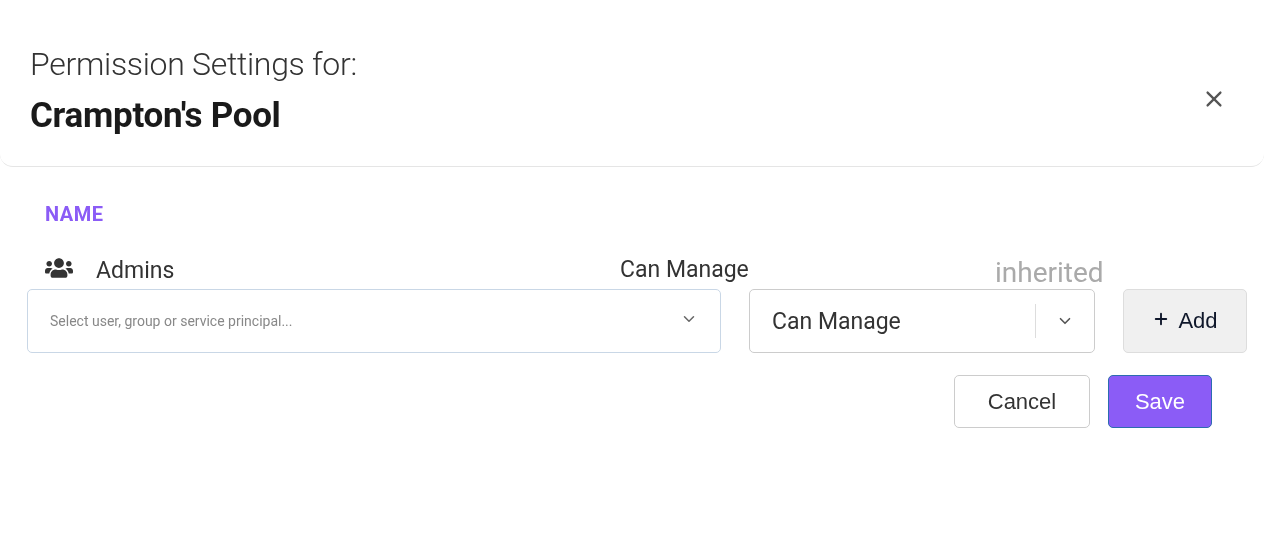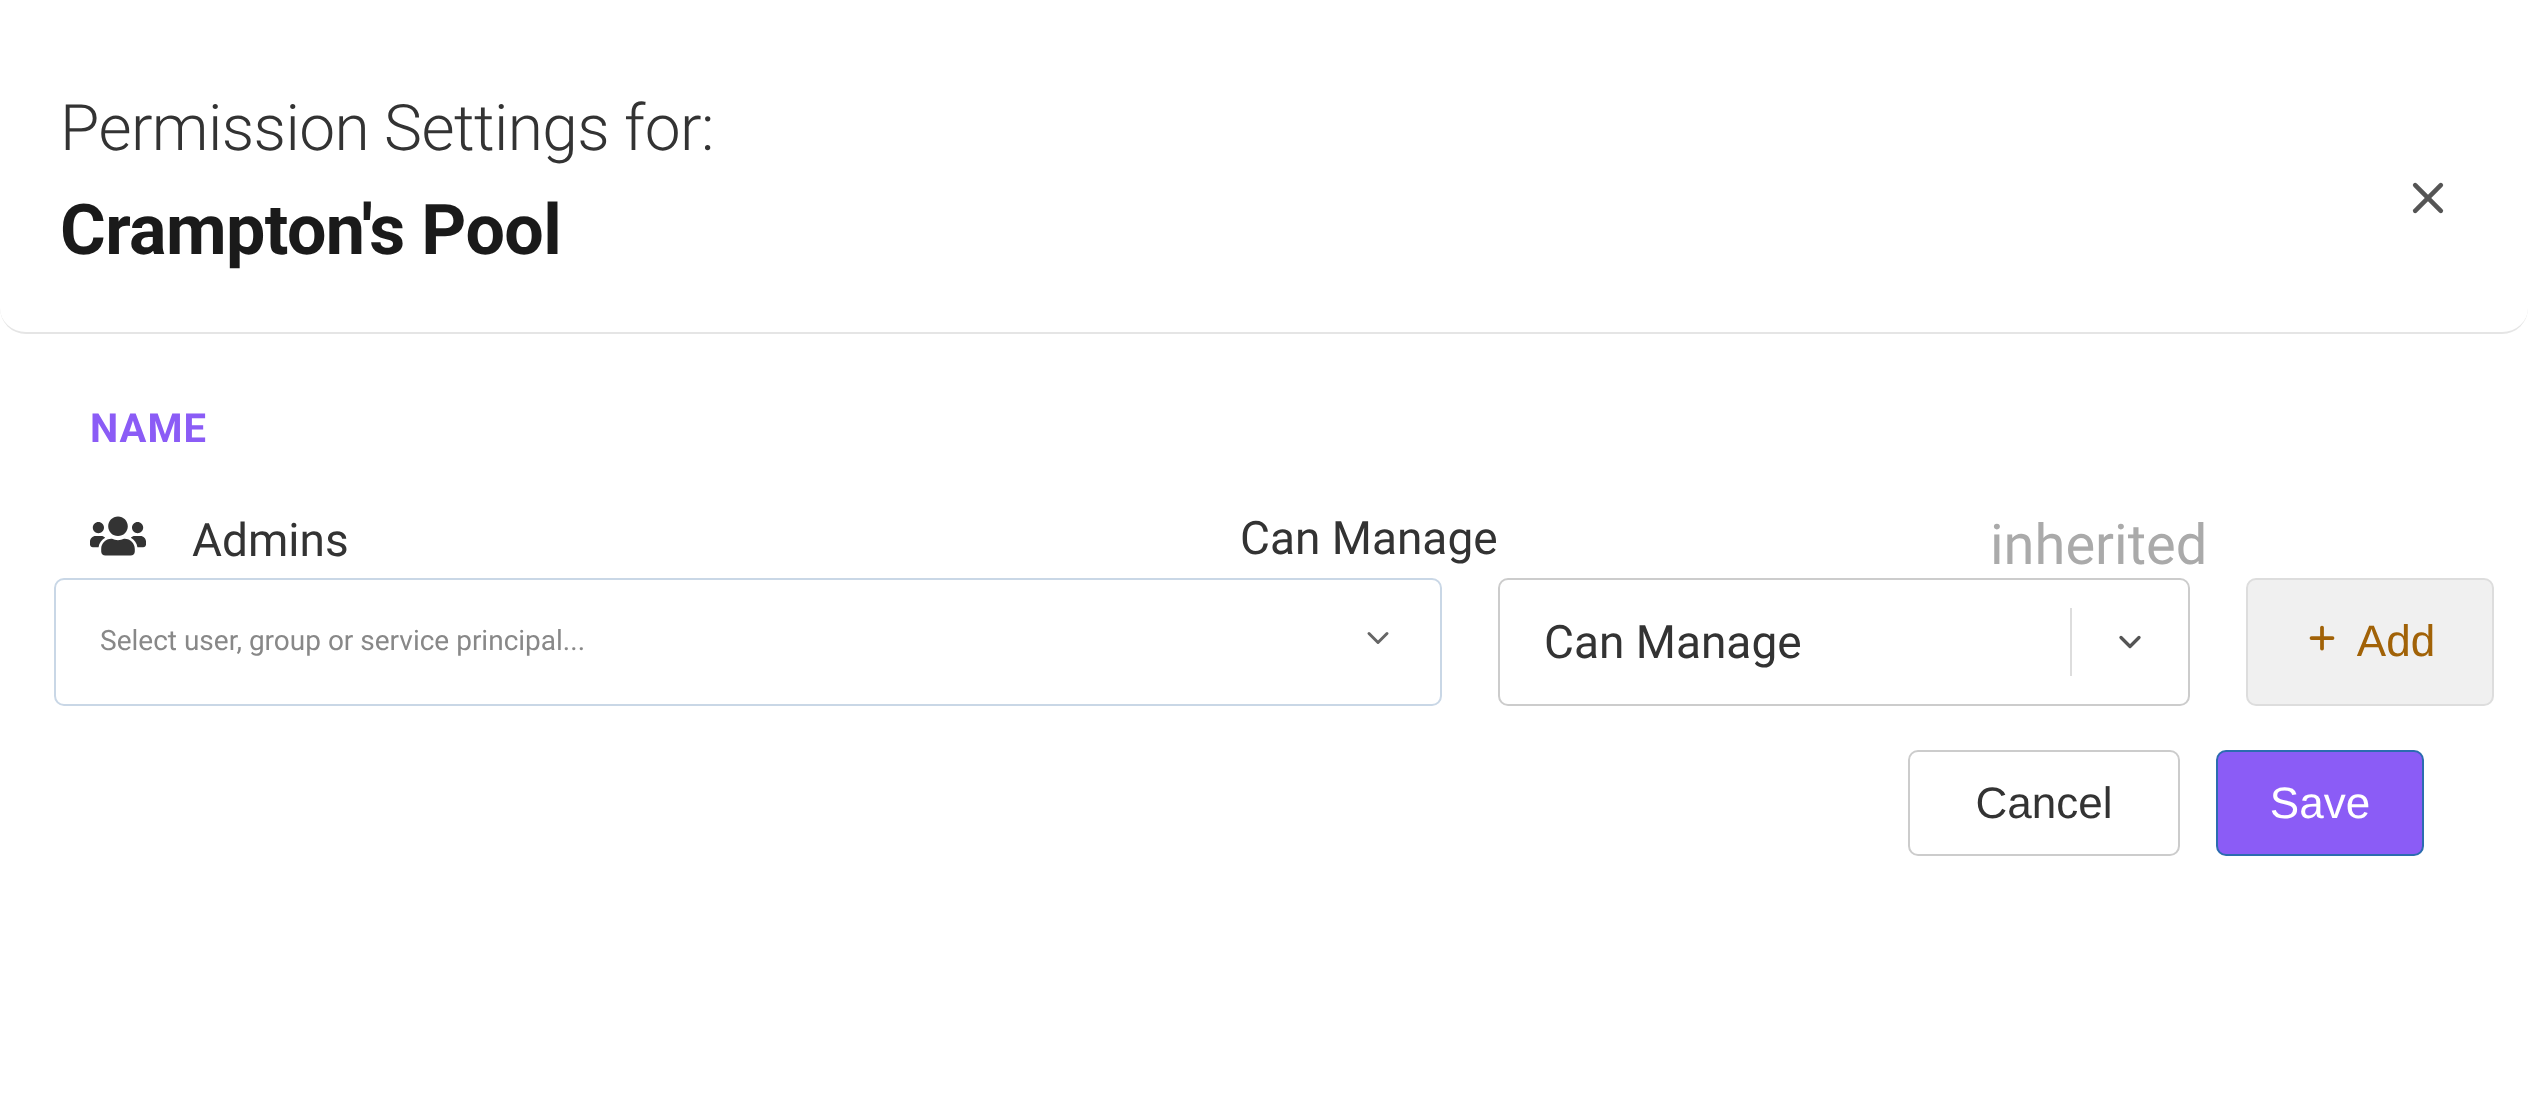--- a/index.html
+++ b/index.html
@@ -176,21 +176,21 @@
       flex: 0 0 124px;
       height: 64px;
       border: 1px solid #ddd;
       border-radius: 5px;
       background: #f0f0f0;
       display: flex;
       align-items: center;
       justify-content: center;
       gap: 8px;
       cursor: pointer;
-      color: #a16207;
+      color: #0f172a;
       font-size: 22px;
     }
     .add-btn svg {
       width: 18px;
       height: 18px;
     }
 
     .footer {
       display: flex;
       justify-content: flex-end;

